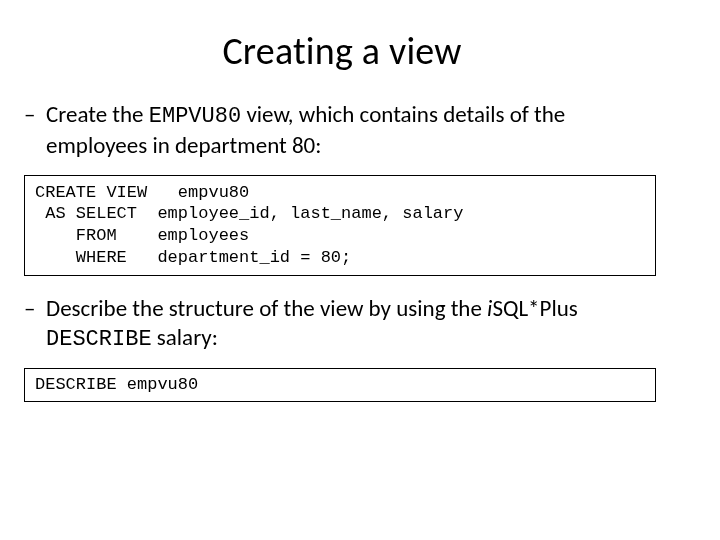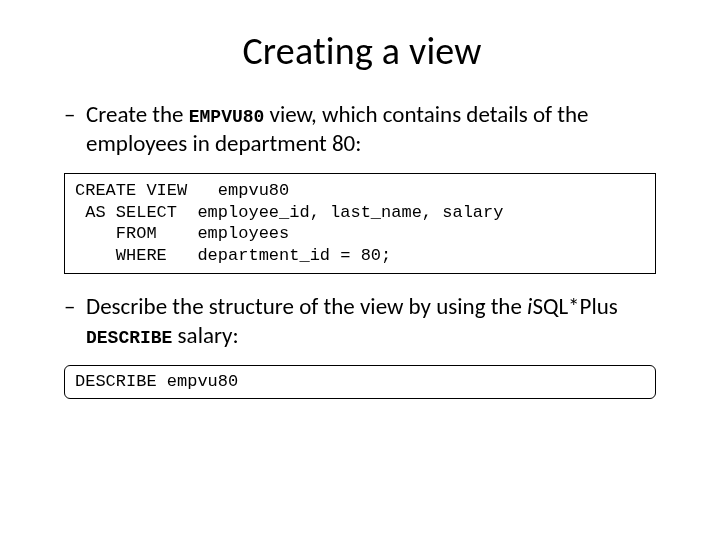--- a/index.html
+++ b/index.html
@@ -9,21 +9,21 @@
     height: 540px;
     background: #fff;
     font-family: Calibri, "Segoe UI", Arial, sans-serif;
     color: #000;
   }
   .slide {
     width: 720px;
     height: 540px;
     position: relative;
     box-sizing: border-box;
-    padding: 28px 60px 20px 64px;
+    padding: 28px 60px 20px 24px;
   }
   .title {
     text-align: center;
     font-size: 38px;
     font-weight: 400;
     margin: 0 0 26px 0;
     letter-spacing: 0.2px;
   }
   .bullets {
     font-size: 23px;
@@ -34,38 +34,36 @@
     padding-left: 22px;
     margin-bottom: 12px;
   }
   .dash {
     position: absolute;
     left: 0;
     top: 0;
   }
   .mono {
     font-family: "Courier New", Courier, monospace;
-    font-size: 18px;
-    font-weight: bold;
+    font-size: 22px;
   }
   .ital {
     font-style: italic;
   }
   .code-box {
     border: 1.5px solid #000;
     padding: 6px 10px;
     margin: 14px 4px 18px 0;
     font-family: "Courier New", Courier, monospace;
     font-size: 17px;
     line-height: 1.28;
     white-space: pre;
   }
   .narrow-box {
     padding: 5px 10px;
-    border-radius: 6px;
   }
 </style>
 </head>
 <body>
 
 <div class="slide">
   <h1 class="title">Creating a view</h1>
 
   <div class="bullets">
 

